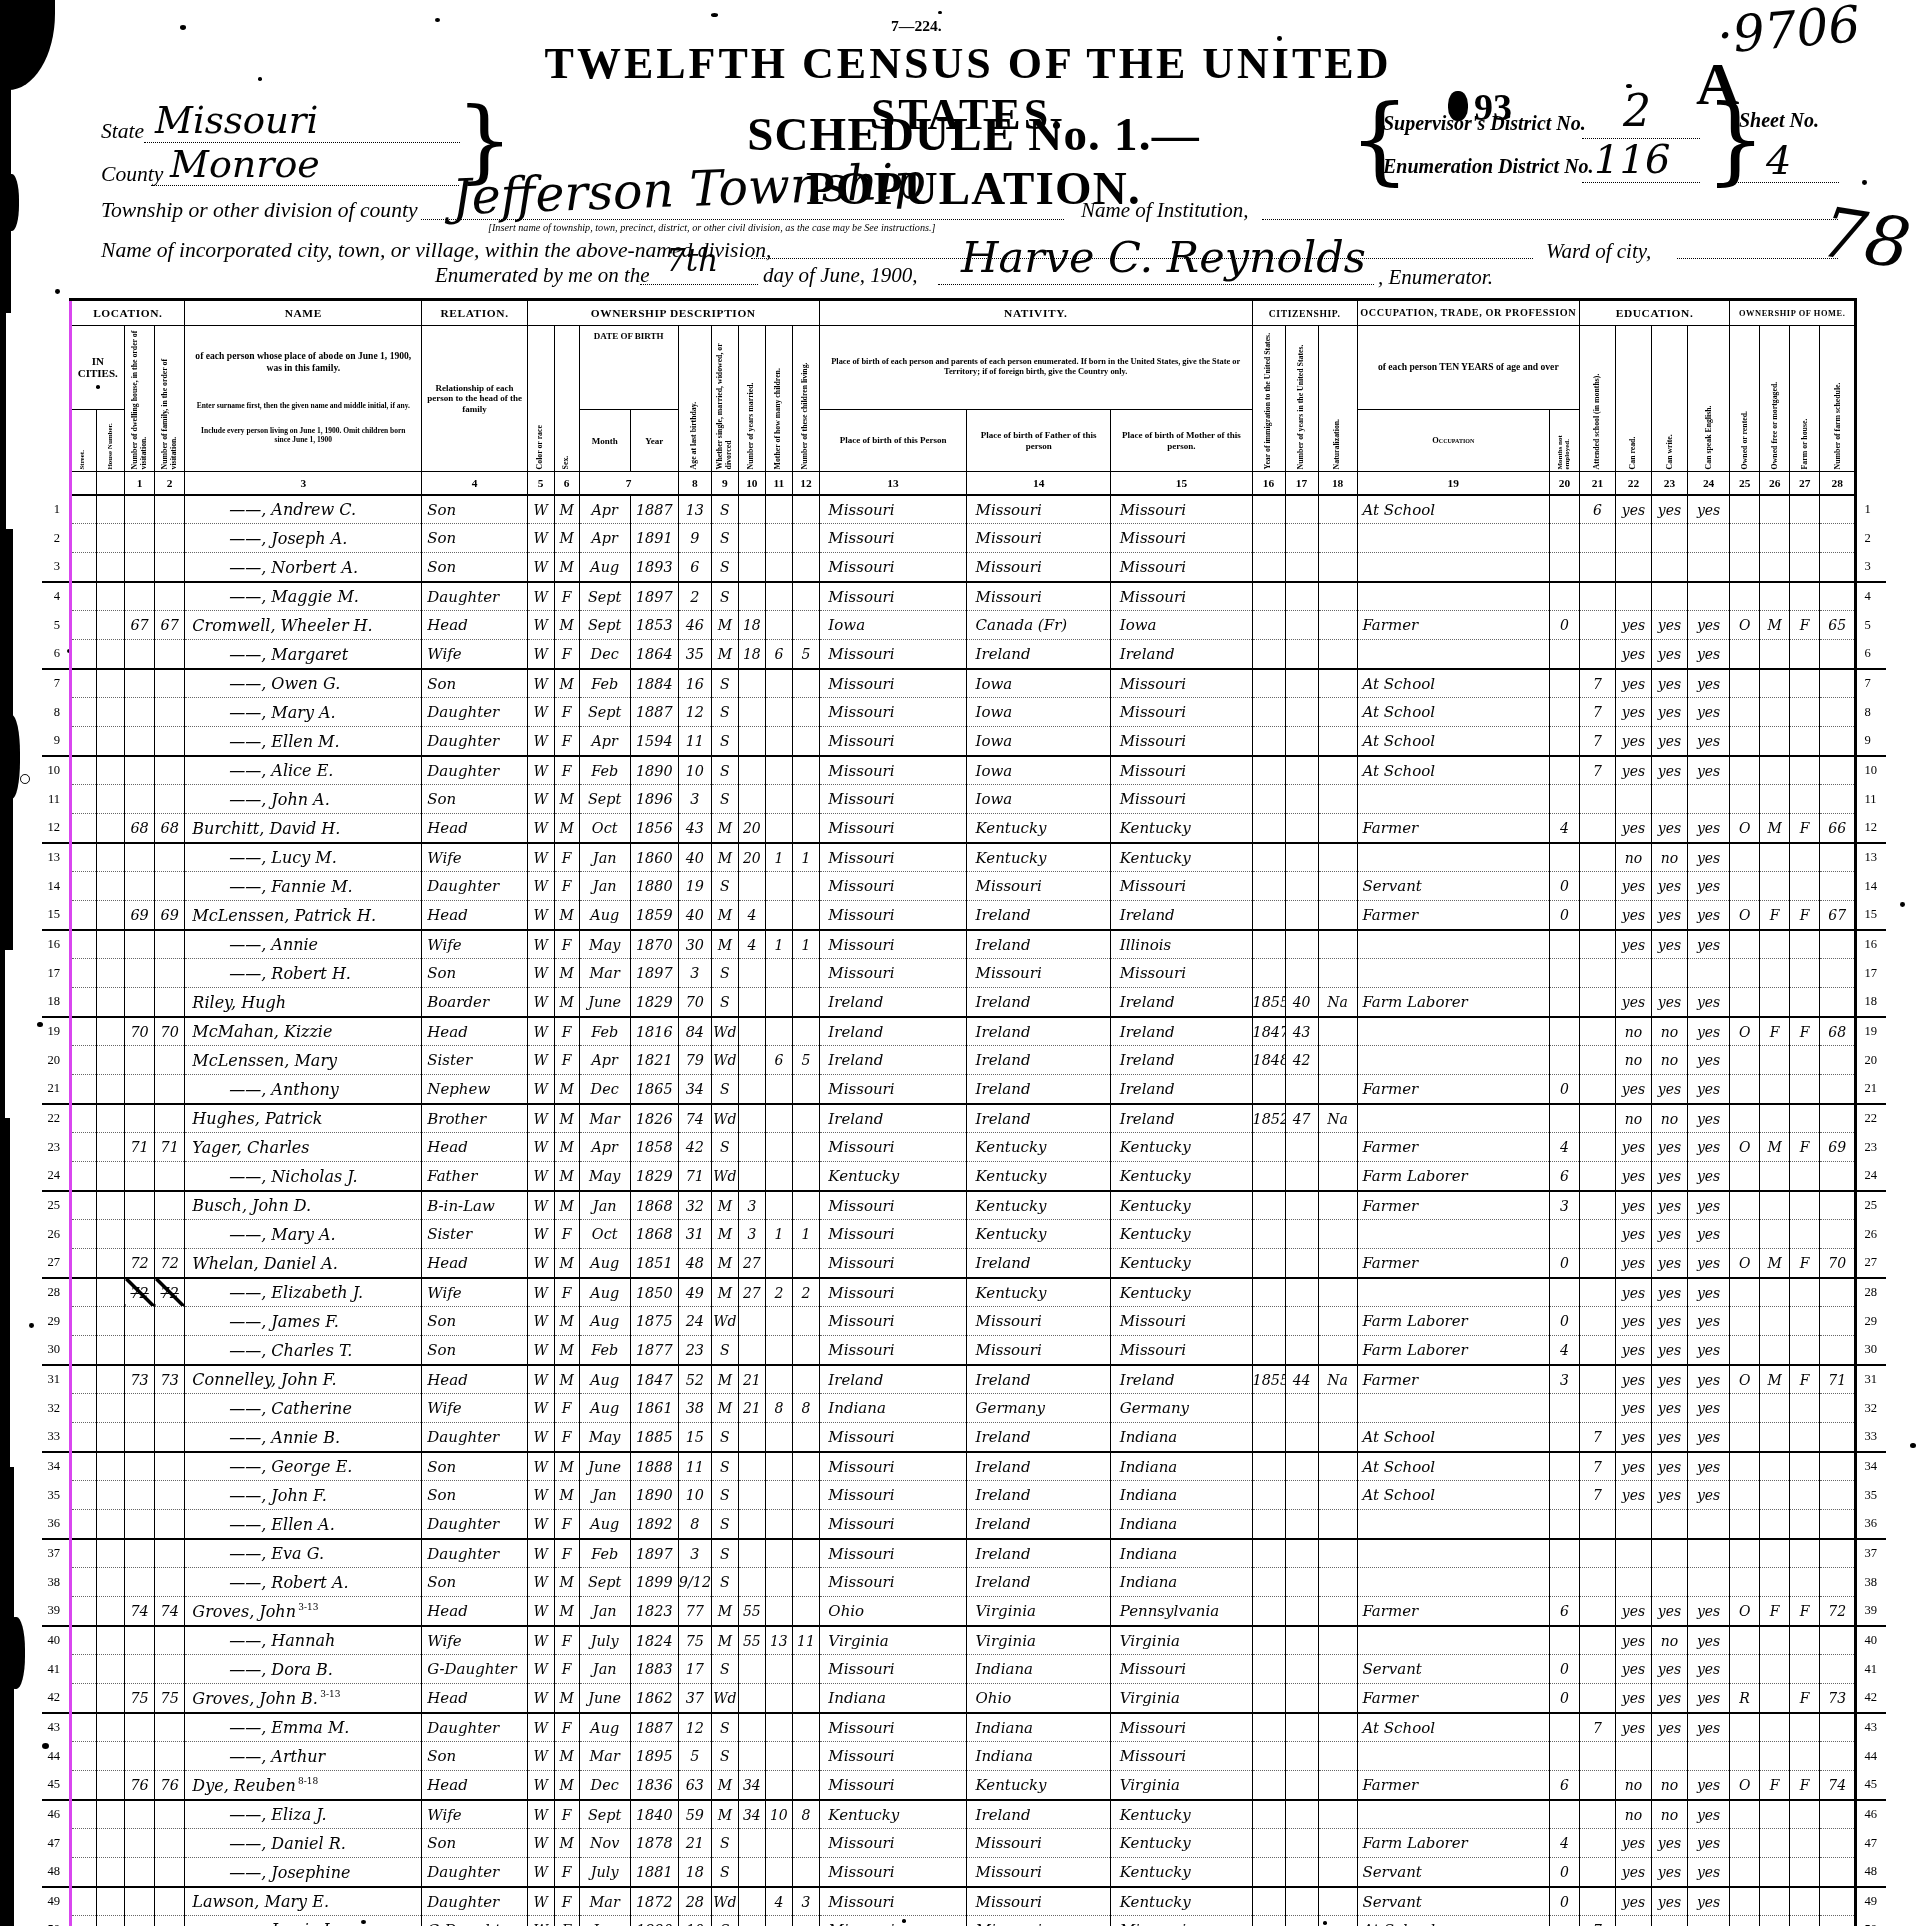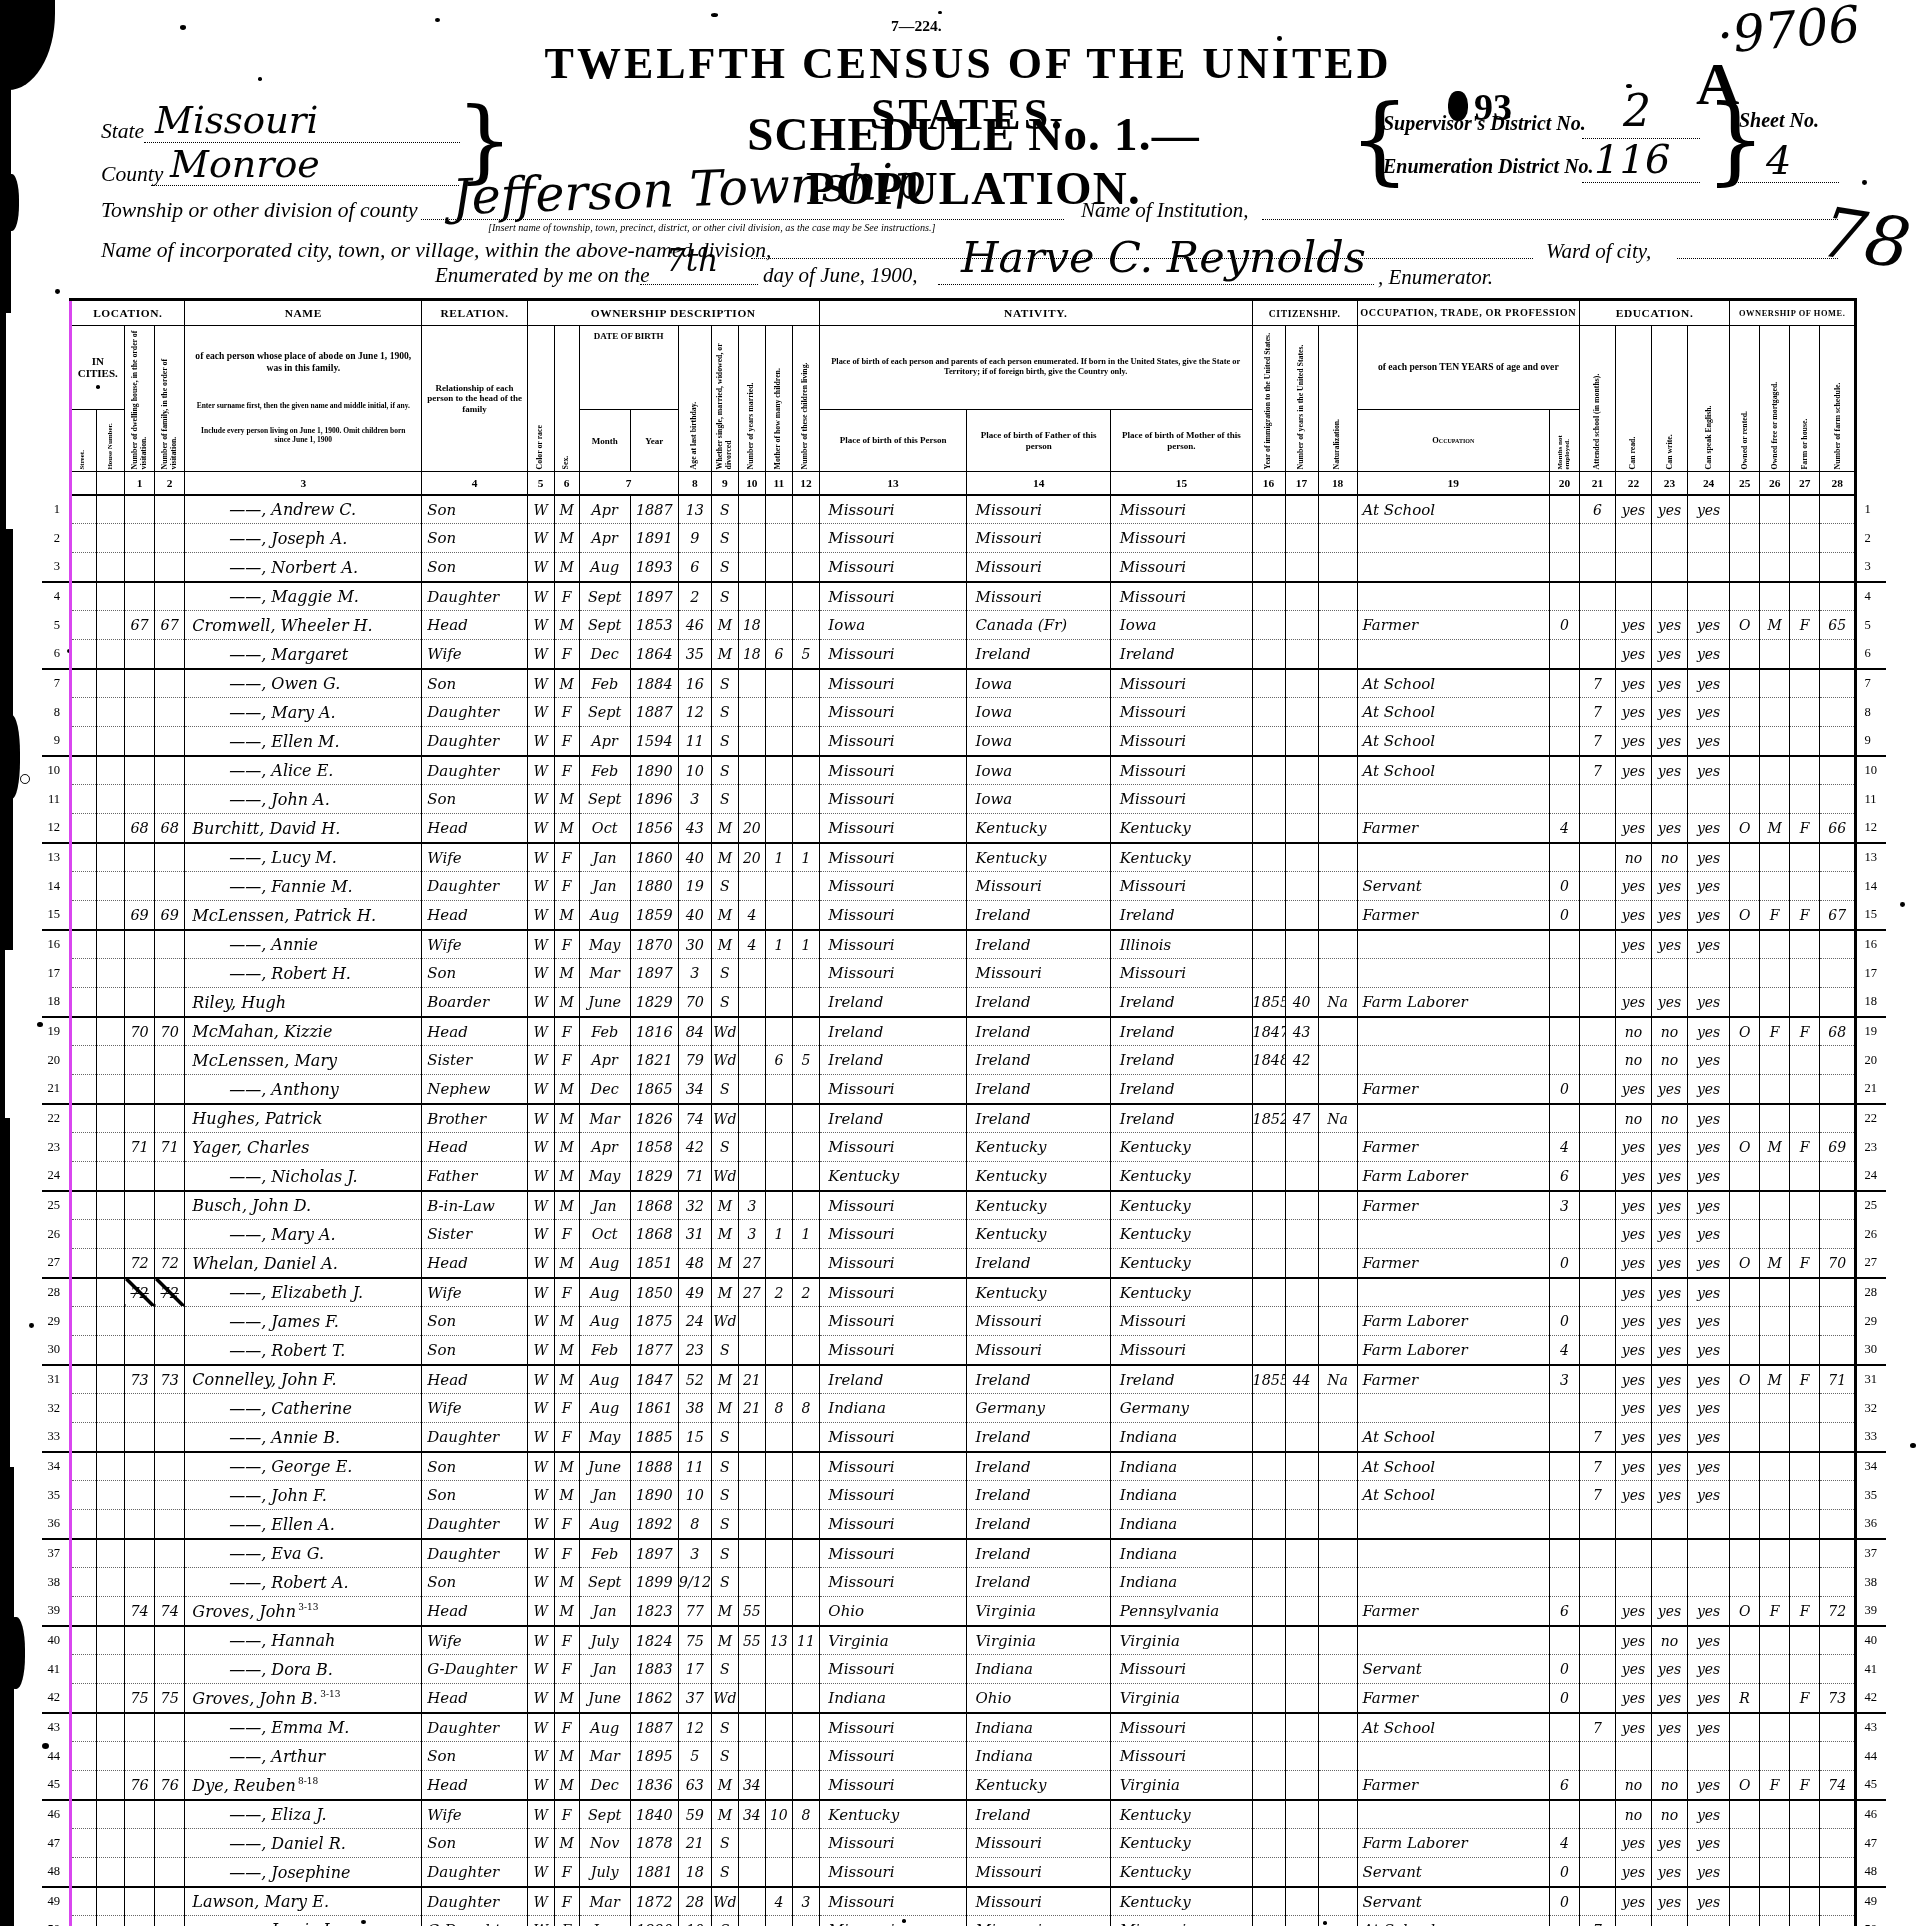--- a/index.html
+++ b/index.html
@@ -1283,21 +1283,21 @@
         <td class="c-sm hw"></td>
         <td class="c-sm hw or"></td>
         <td class="c-rn nob">29</td>
       </tr>
       <tr class="h3">
         <td class="c-ln nob">30</td>
         <td class="c-sm hw ol"></td>
         <td class="c-sm hw"></td>
         <td class="c-num hw"></td>
         <td class="c-num hw"></td>
-        <td class="c-name hw gb" style="padding-left: 44px;"><span>——, Robert T.</span></td>
+        <td class="c-name hw gb" style="padding-left: 44px;"><span>——, Charles T.</span></td>
         <td class="c-rel hw gb">Son</td>
         <td class="c-sm hw gb">W</td>
         <td class="c-sm hw">M</td>
         <td class="c-num hw">Feb</td>
         <td class="c-num hw">1877</td>
         <td class="c-num hw">23</td>
         <td class="c-sm hw">S</td>
         <td class="c-sm hw"></td>
         <td class="c-sm hw"></td>
         <td class="c-sm hw"></td>

